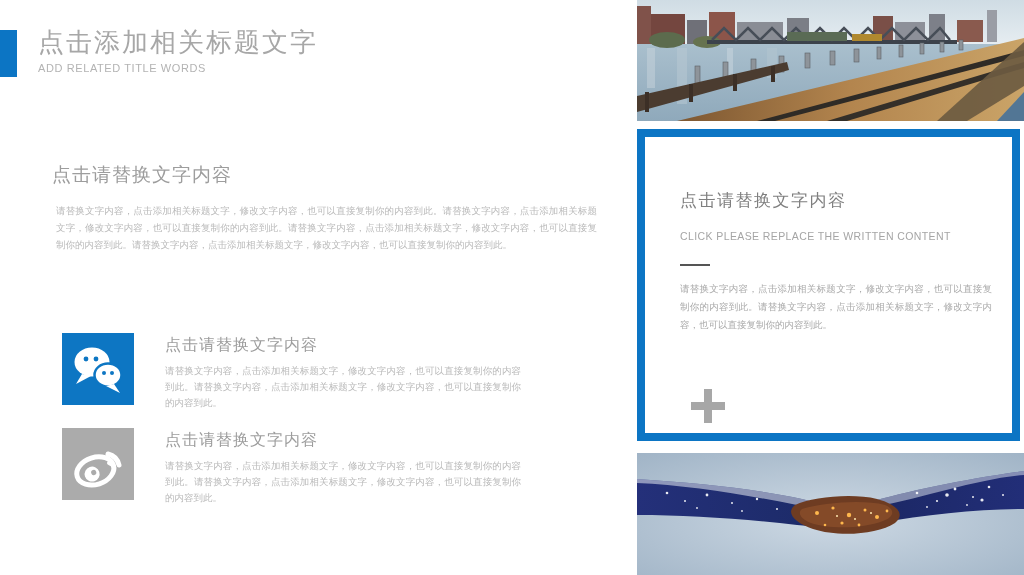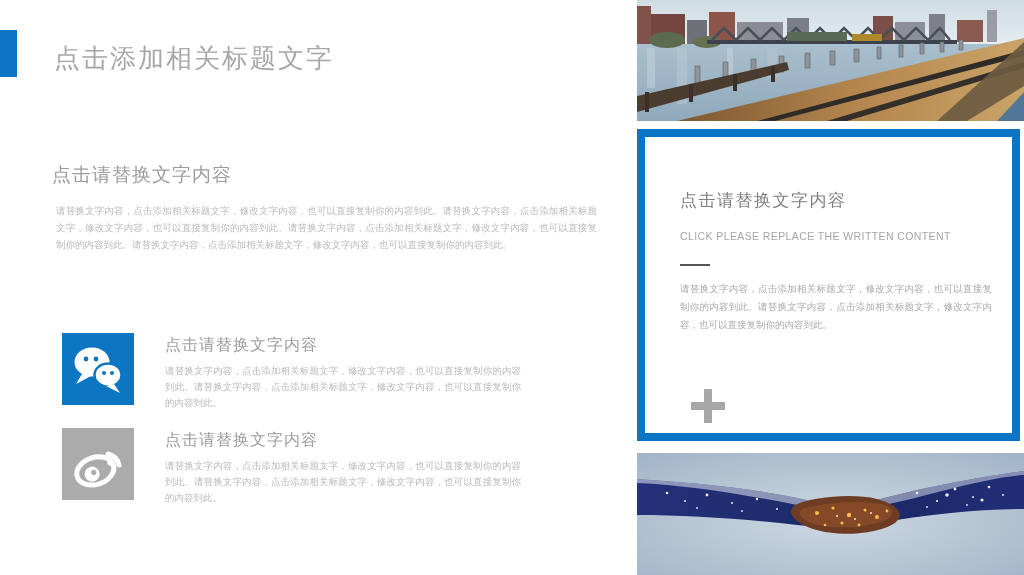--- a/index.html
+++ b/index.html
@@ -3,21 +3,21 @@
 <meta charset="utf-8">
 <style>
   html,body{margin:0;padding:0;background:#ffffff;}
   .slide{
     position:relative;width:1024px;height:575px;background:#ffffff;overflow:hidden;
     font-family:"Liberation Sans","DejaVu Sans",sans-serif;
   }
   
   .accent-bar{position:absolute;left:0;top:30px;width:17px;height:47px;background:#0c75c4;}
   .header{position:absolute;left:38px;top:27px;}
-  .header h1{margin:16px;font-size:26px;font-weight:400;letter-spacing:2px;color:#a7a7a7;line-height:30px;}
+  .header h1{margin:0;font-size:26px;font-weight:400;letter-spacing:2px;color:#a7a7a7;line-height:30px;}
   .header .subtitle{margin-top:5px;font-size:11px;letter-spacing:0.6px;color:#b3b3b3;}
   
   .left-section{position:absolute;left:52px;top:162px;width:545px;}
   .left-section h2{margin:0;font-size:19px;font-weight:400;letter-spacing:1px;color:#9d9d9d;}
   .left-section p{margin:14px 0 0 4px;font-size:9.5px;line-height:17px;color:#b9b9b9;text-align:justify;}
   
   .list-item{position:absolute;left:62px;width:470px;height:72px;}
   .list-item.item-0{top:333px;}
   .list-item.item-1{top:428px;}
   .item-icon{position:absolute;left:0;top:0;width:72px;height:72px;}
@@ -44,20 +44,21 @@
   .plus-icon::after{content:"";position:absolute;left:13px;top:0;width:8px;height:34px;background:#a7a7a7;}
 </style>
 </head>
 <body>
 
 <div class="slide">
 
   <div class="accent-bar"></div>
   <header class="header">
     <h1>点击添加相关标题文字</h1>
+    <div class="subtitle">ADD RELATED TITLE WORDS</div>
   </header>
 
   <section class="left-section">
     <h2>点击请替换文字内容</h2>
     <p>请替换文字内容，点击添加相关标题文字，修改文字内容，也可以直接复制你的内容到此。请替换文字内容，点击添加相关标题文字，修改文字内容，也可以直接复制你的内容到此。请替换文字内容，点击添加相关标题文字，修改文字内容，也可以直接复制你的内容到此。请替换文字内容，点击添加相关标题文字，修改文字内容，也可以直接复制你的内容到此。</p>
   </section>
 
   <div class="list-item item-0">
     <div class="item-icon bg-blue">
       <svg width="72" height="72" viewBox="0 0 72 72" aria-hidden="true">

